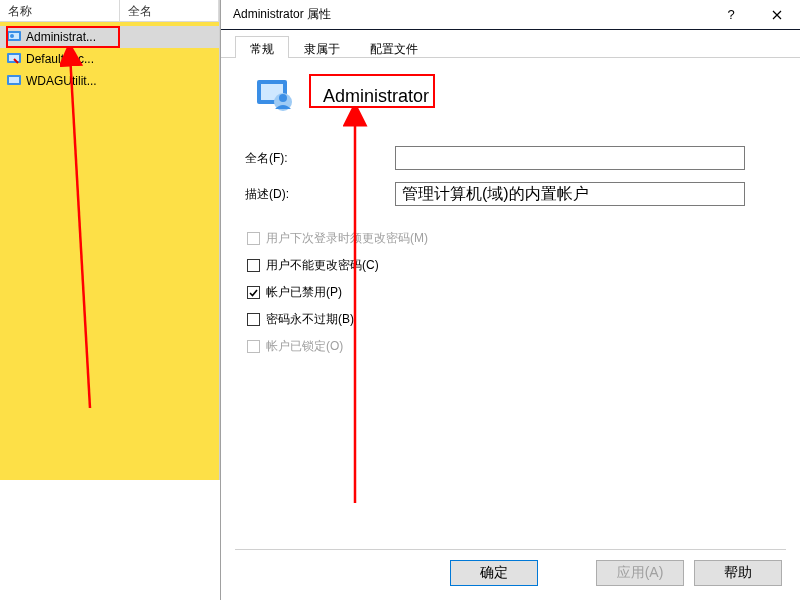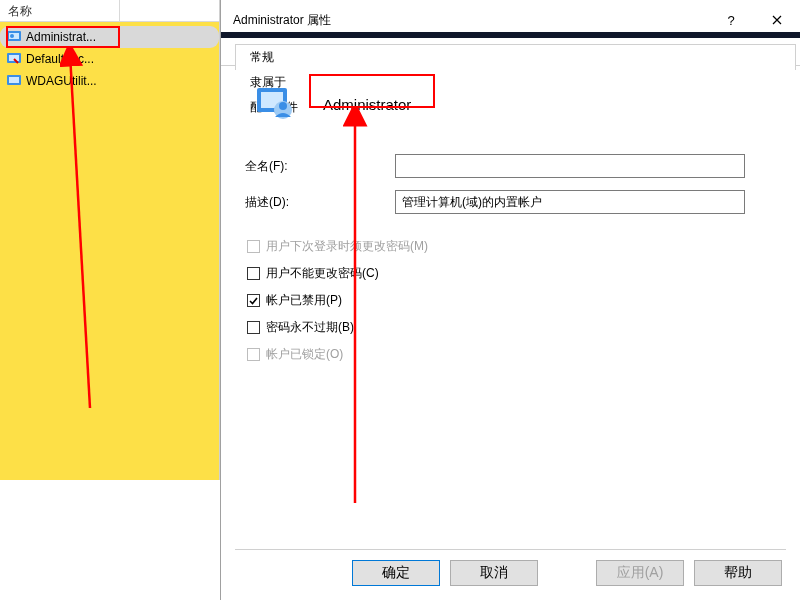--- a/index.html
+++ b/index.html
@@ -37,21 +37,20 @@
   }
   .left-header .col.name { width: 120px; }
   .left-header .col.fullname { flex: 1; }
   .user-list { padding-top: 4px; }
   .user-row {
     display: flex;
     align-items: center;
     height: 22px;
     padding-left: 6px;
     gap: 4px;
-    border-radius: 9px;
   }
   .user-row.selected { background: #d9d9d9; }
   .user-row .user-icon {
     width: 16px; height: 16px; flex-shrink: 0;
     display: inline-flex; align-items: center; justify-content: center;
   }
   .user-row .label { white-space: nowrap; overflow: hidden; text-overflow: ellipsis; max-width: 100px; }
 
   
   .dialog {
@@ -60,39 +59,37 @@
     width: 580px;
     height: 600px;
     border-left: 1px solid #a0a0a0;
     background: #fff;
   }
   .titlebar {
     height: 30px;
     display: flex;
     align-items: center;
     padding-left: 12px;
-    border-bottom: 6px solid #0f172a;
-    margin-top: 8px;
+    border-bottom: 1px solid #0f172a;
   }
   .titlebar-title { flex: 1; font-size: 12px; color: #000; }
   .titlebar-btn {
     width: 46px; height: 30px;
     display: flex; align-items: center; justify-content: center;
     font-size: 13px; color: #000;
   }
   .titlebar-btn.help { font-family: Arial; }
   .titlebar-btn.close svg { width: 10px; height: 10px; }
 
   .tabstrip {
     display: flex;
     padding: 6px 4px 0 14px;
     gap: 0;
     border-bottom: 1px solid #d0d0d0;
     height: 28px;
-    flex-direction: column;
   }
   .tab {
     padding: 4px 14px 4px 14px;
     font-size: 12px;
     border: 1px solid transparent;
     border-bottom: none;
     margin-bottom: -1px;
     color: #000;
   }
   .tab.active {
@@ -104,35 +101,35 @@
     padding: 18px 24px 10px 24px;
   }
   .account-head {
     display: flex;
     align-items: center;
     gap: 20px;
     margin-bottom: 30px;
     margin-left: 10px;
   }
   .big-user-icon { width: 40px; height: 40px; }
-  .account-name { font-size: 15px; padding: 4px 8px; }
+  .account-name { font-size: 18px; padding: 4px 8px; }
 
   .form-row {
     display: flex;
     align-items: center;
     margin-bottom: 12px;
   }
   .form-row .lbl { width: 150px; color: #000; }
   .form-row input[type=text] {
     flex: 1;
     height: 24px;
     border: 1px solid #7a7a7a;
     padding: 2px 6px;
     font-family: inherit;
-    font-size: 12px;
+    font-size: 16px;
     max-width: 350px;
   }
 
   .checks { margin-top: 24px; margin-left: 2px; }
   .check {
     display: flex;
     align-items: center;
     gap: 6px;
     margin-bottom: 10px;
     font-size: 12px;
@@ -177,20 +174,21 @@
   .anno { position: absolute; pointer-events: none; }
   .anno-box { border: 2px solid #ff0000; }
   svg.anno-arrow { }
 </style>
 </head>
 <body>
 
 <div class="left-pane">
   <div class="left-header">
     <div class="col name">名称</div>
+    <div class="col fullname">全名</div>
   </div>
   <div class="user-list">
     <div class="user-row selected">
       <span class="user-icon">
         <svg viewBox="0 0 16 16">
             <rect x="1" y="2" width="14" height="10" rx="1" fill="#3a8ee6"></rect>
             <rect x="3" y="4" width="10" height="6" fill="#cfe8ff"></rect>
             <circle cx="6" cy="7" r="2" fill="#3a8ee6"></circle>
           </svg>
       </span>
@@ -282,21 +280,20 @@
       <div class="check disabled">
         <span class="box"></span>
         <span>帐户已锁定(O)</span>
       </div>
     </div>
   </div>
 
   <div class="button-bar-sep"></div>
   <div class="button-bar">
     <button class="default">确定</button>
-    <button>取消</button>
     <button disabled="">应用(A)</button>
     <button>帮助</button>
   </div>
 </div>
 
 <div class="anno anno-box" style="left:6px; top:26px; width:114px; height:22px;"></div>
 <div class="anno anno-box" style="left:309px; top:74px; width:126px; height:34px;"></div>
 <svg class="anno anno-arrow" style="left:60px; top:48px; width:80px; height:370px;">
   <defs>
       <marker id="ah1" markerWidth="10" markerHeight="10" refX="5" refY="5" orient="auto">

